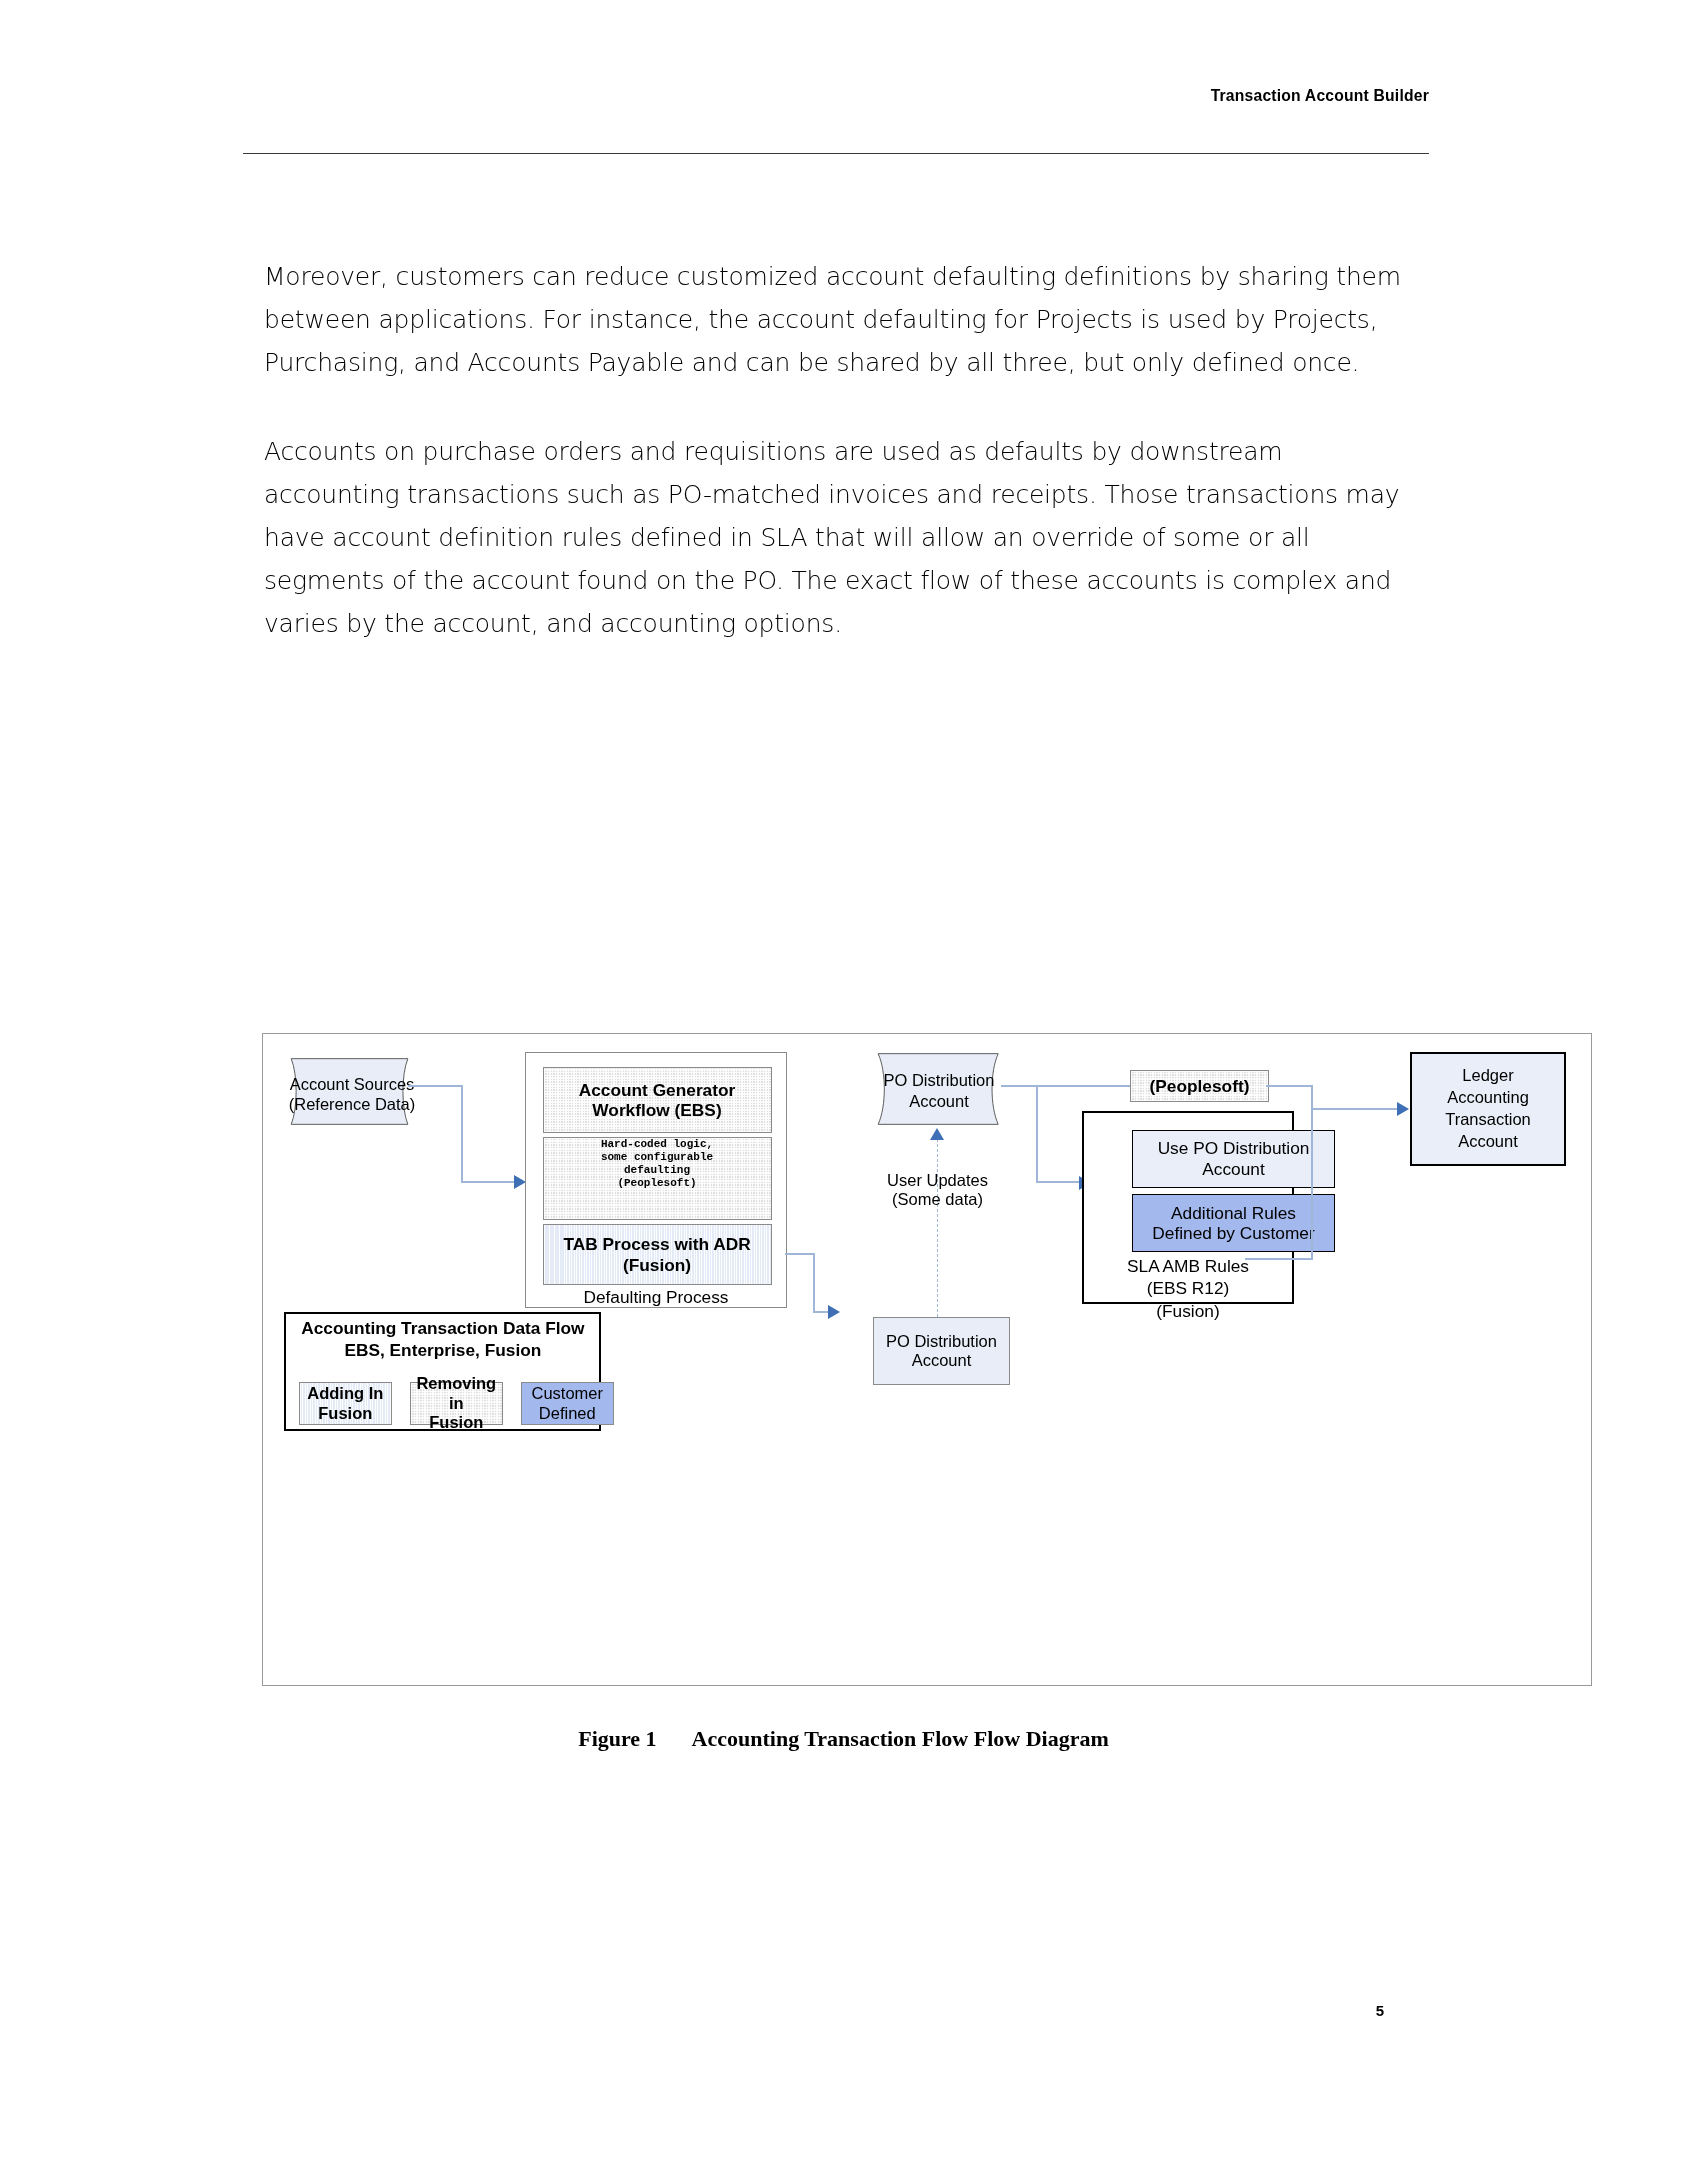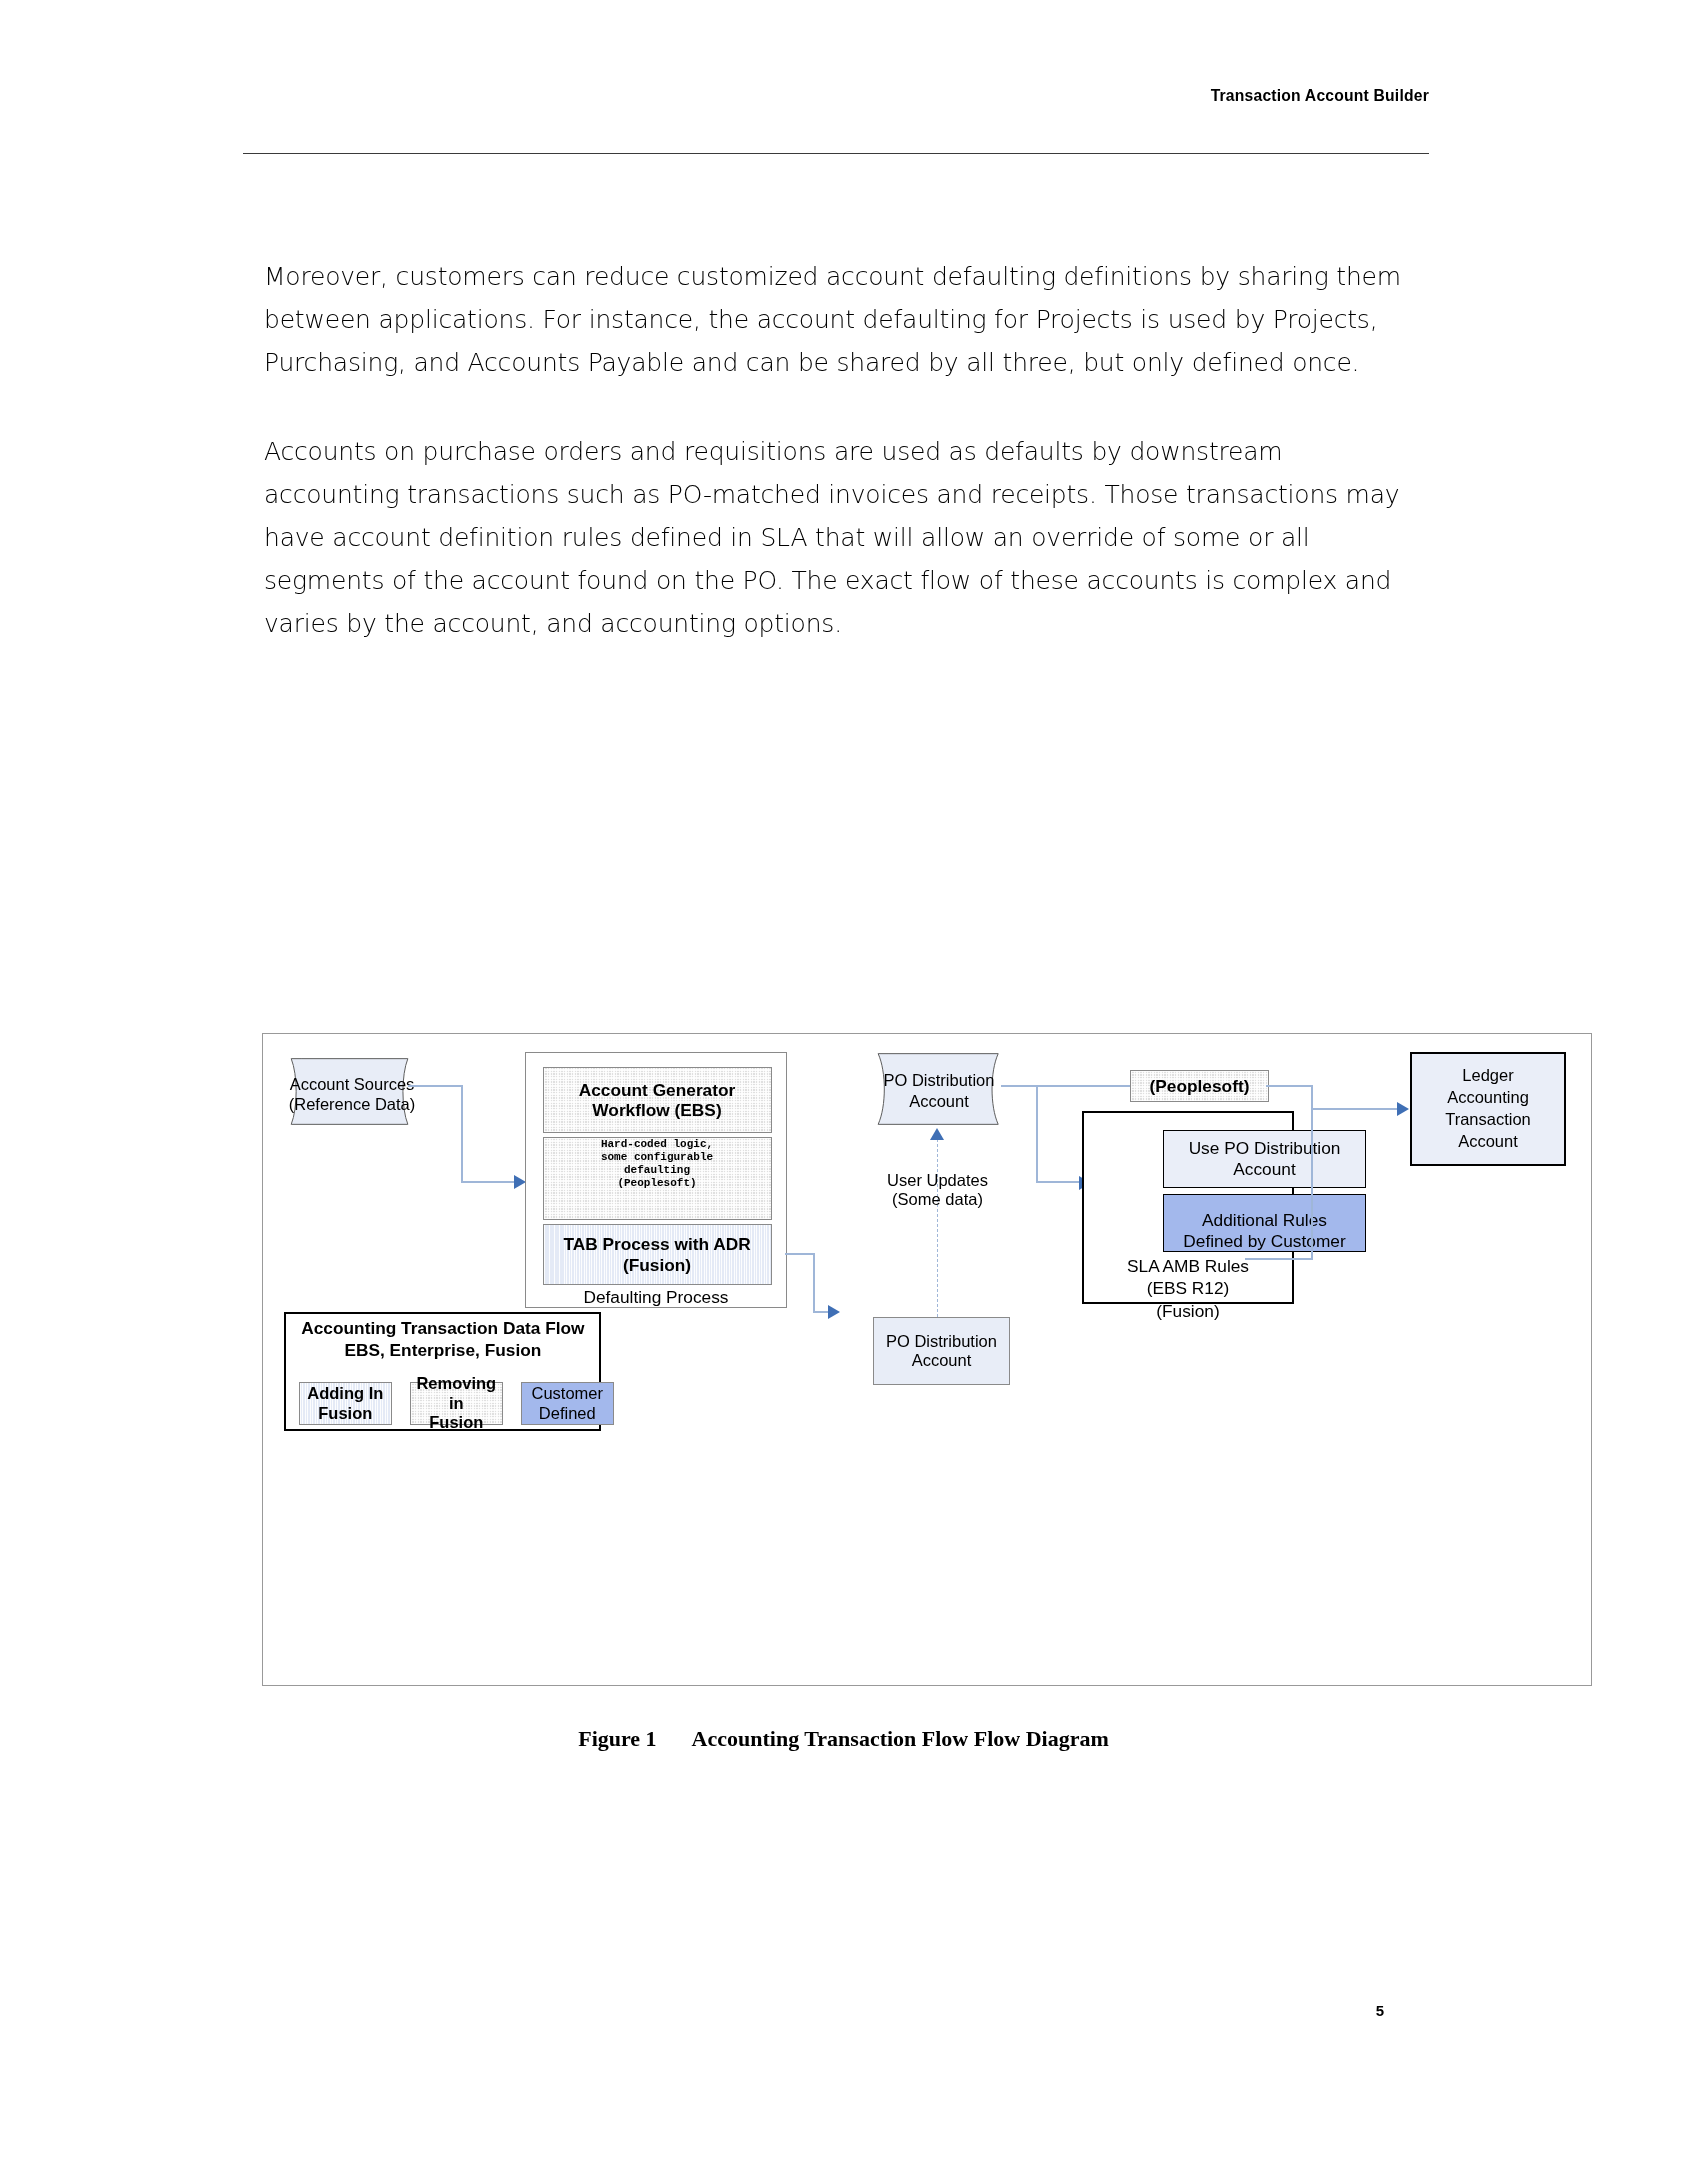--- a/index.html
+++ b/index.html
@@ -91,21 +91,21 @@
       repeating-linear-gradient(90deg, rgba(255,255,255,.85) 0 0.8px, rgba(0,0,0,0) 0.8px 1.6px);
   }
   .fill-vlines {
     background-color: #e4eaf6;
     background-image: repeating-linear-gradient(90deg, rgba(255,255,255,.9) 0 0.8px, rgba(0,0,0,0) 0.8px 2.5px);
   }
 
   
   .bd-thin { border: 0.8px solid #8a8a8a; }
   .bd-thick { border: 2.5px solid #000000; }
-  .bd-med { border: 1.6px solid #000000; margin-left: 31px; }
+  .bd-med { border: 1.6px solid #000000; }
 
   
   .doc-shape {
     position: absolute;
     background: #e8edf7;
   }
   .doc-shape svg { display: block; }
   .doc-label {
     position: absolute;
     left: 0; right: 0;
@@ -269,21 +269,21 @@
 
   <div class="fig bd-thick" style="left:819px; top:77px; width:208px; height:189px; background:#ffffff;">
 
     <div class="fig bd-med fill-paleblue node-txt" style="left:48px; top:16.5px; width:201px; height:56px; font-size:17.3px; display:flex; align-items:center; justify-content:center;">
       <div>
         <span>Use PO Distribution</span><br>
         <span>Account</span>
       </div>
     </div>
 
-    <div class="fig bd-med fill-bluesolid node-txt" style="left:48px; top:81px; width:201px; height:56px; font-size:17.3px; display:flex; align-items:flex-end; justify-content:center;">
+    <div class="fig bd-med fill-bluesolid node-txt" style="left:48px; top:81px; width:201px; height:56px; font-size:17.3px; display:flex; align-items:center; justify-content:center;">
       <div>
         <span>Additional Rules</span><br>
         <span>Defined by Customer</span>
       </div>
     </div>
 
     <div class="fig node-txt" style="left:0; top:142px; width:208px; font-size:17.3px; line-height:1.3;">
       <span>SLA AMB Rules</span><br>
       <span>(EBS R12)</span><br>
       <span>(Fusion)</span>

